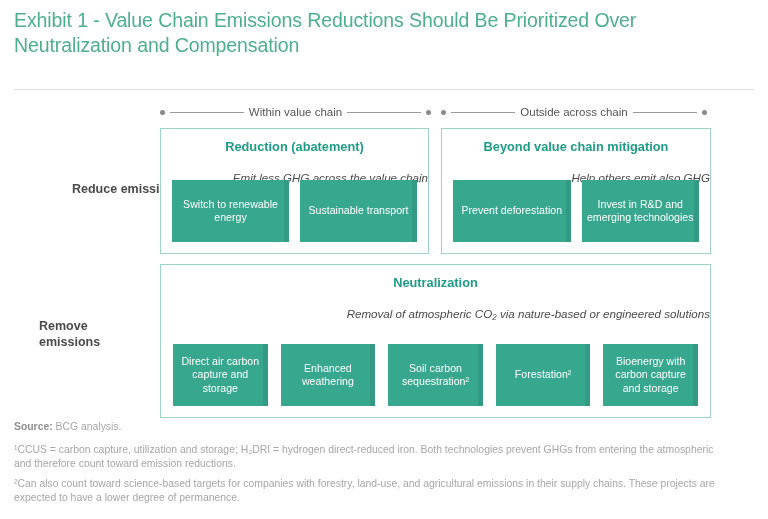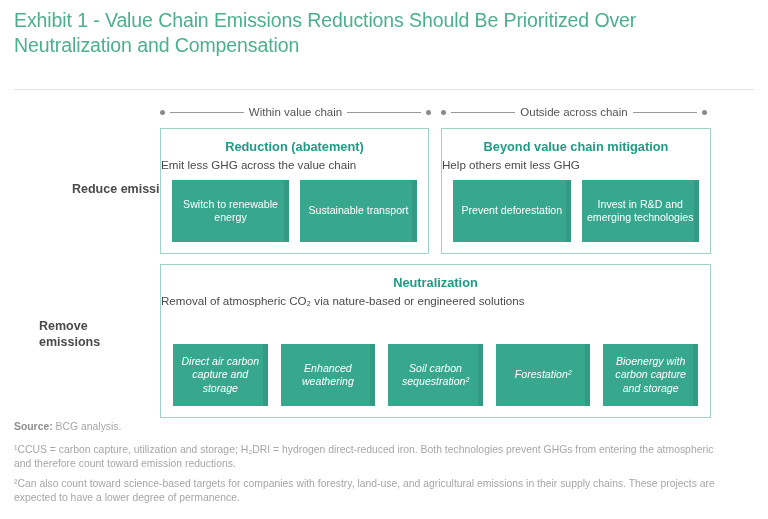--- a/index.html
+++ b/index.html
@@ -102,41 +102,41 @@
 
   .panel-title {
     text-align: center;
     font-size: 12.8px;
     font-weight: bold;
     color: #1f9c86;
     margin-top: 10px;
     line-height: 16px;
   }
   .panel-sub {
-    text-align: left;
+    text-align: right;
     font-size: 11.6px;
     color: #4a4a4a;
-    margin-top: 2px;
+    margin-top: 15px;
     line-height: 15px;
+    font-style: italic;
   }
 
   .tiles {
     position: absolute;
     left: 11px;
     right: 11px;
     bottom: 11px;
     display: flex;
     gap: 11px;
   }
   .panel-neutral .tiles {
     left: 12px;
     right: 12px;
     bottom: 11px;
     gap: 13px;
-    font-style: italic;
   }
 
   .tile {
     position: relative;
     flex: 1 1 0;
     height: 62px;
     background: #37a78d;
     display: flex;
     align-items: center;
     justify-content: center;
@@ -209,21 +209,21 @@
       <span class="tile-text">Switch to renewable energy</span>
     </div>
     <div class="tile">
       <span class="tile-text">Sustainable transport</span>
     </div>
   </div>
 </div>
 
 <div class="panel panel-bvcm">
   <div class="panel-title">Beyond value chain mitigation</div>
-  <div class="panel-sub">Help others emit less GHG</div>
+  <div class="panel-sub">Help others emit also GHG</div>
   <div class="tiles">
     <div class="tile">
       <span class="tile-text">Prevent deforestation</span>
     </div>
     <div class="tile">
       <span class="tile-text">Invest in R&amp;D and emerging technologies</span>
     </div>
   </div>
 </div>
 

